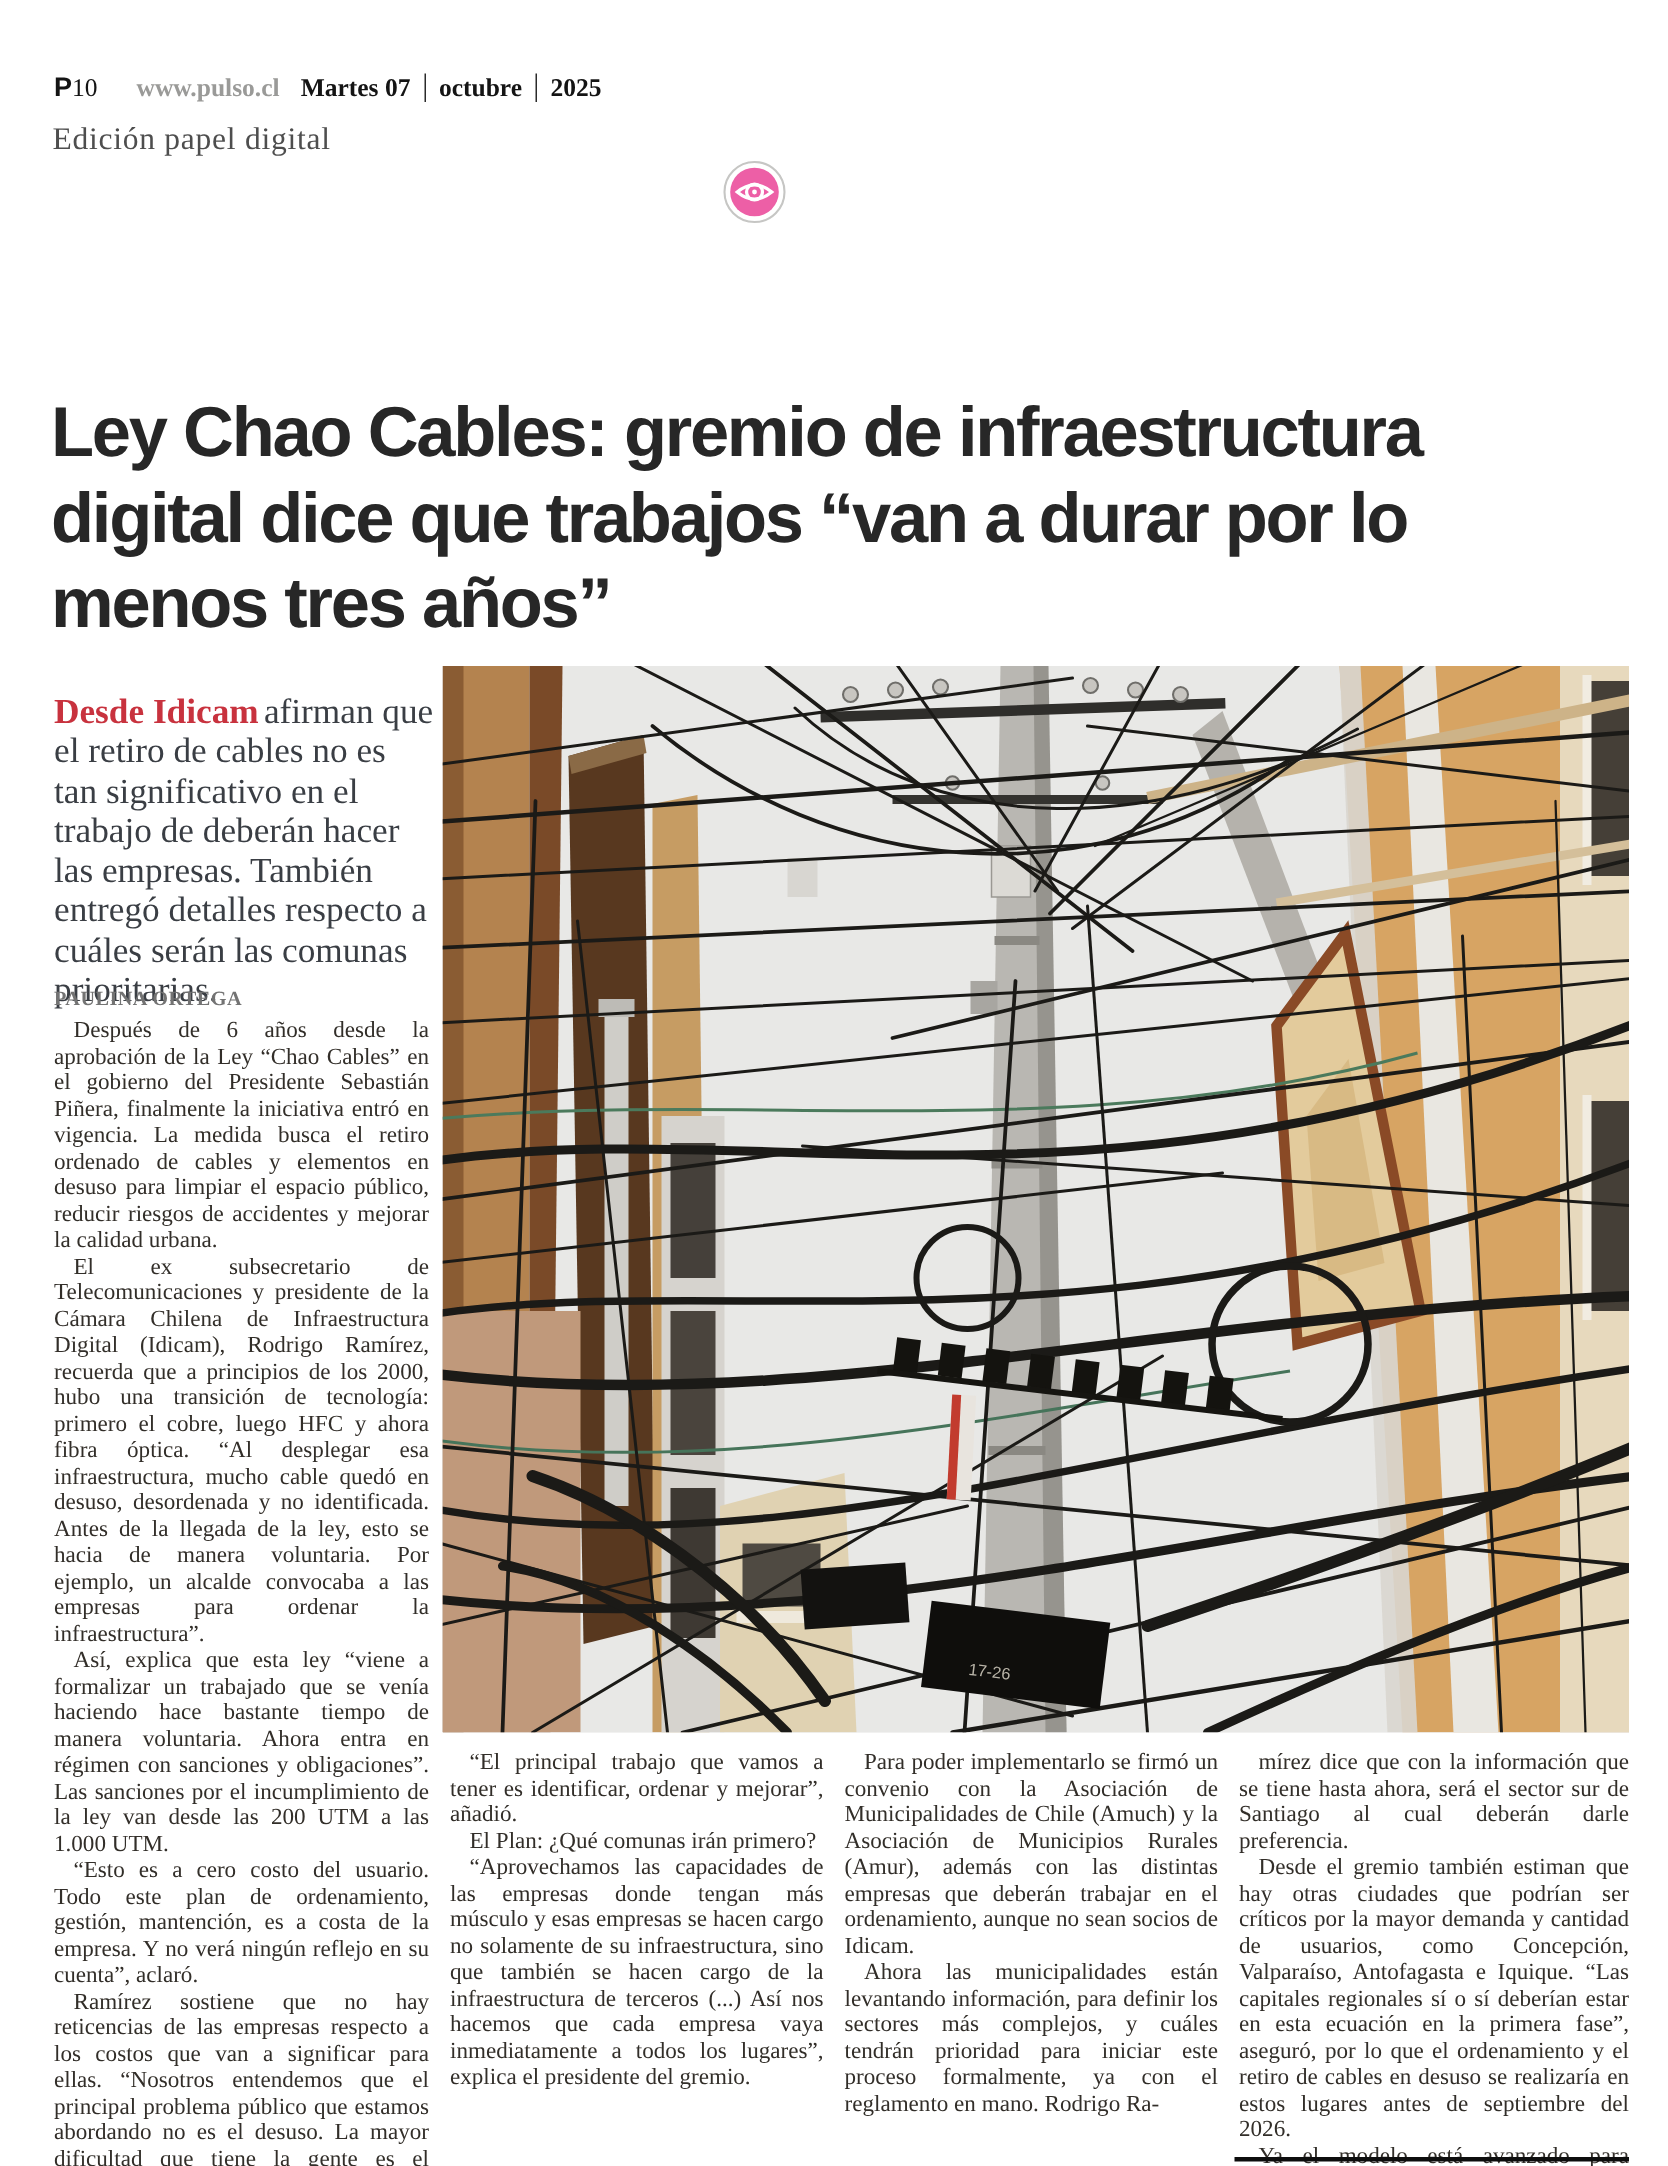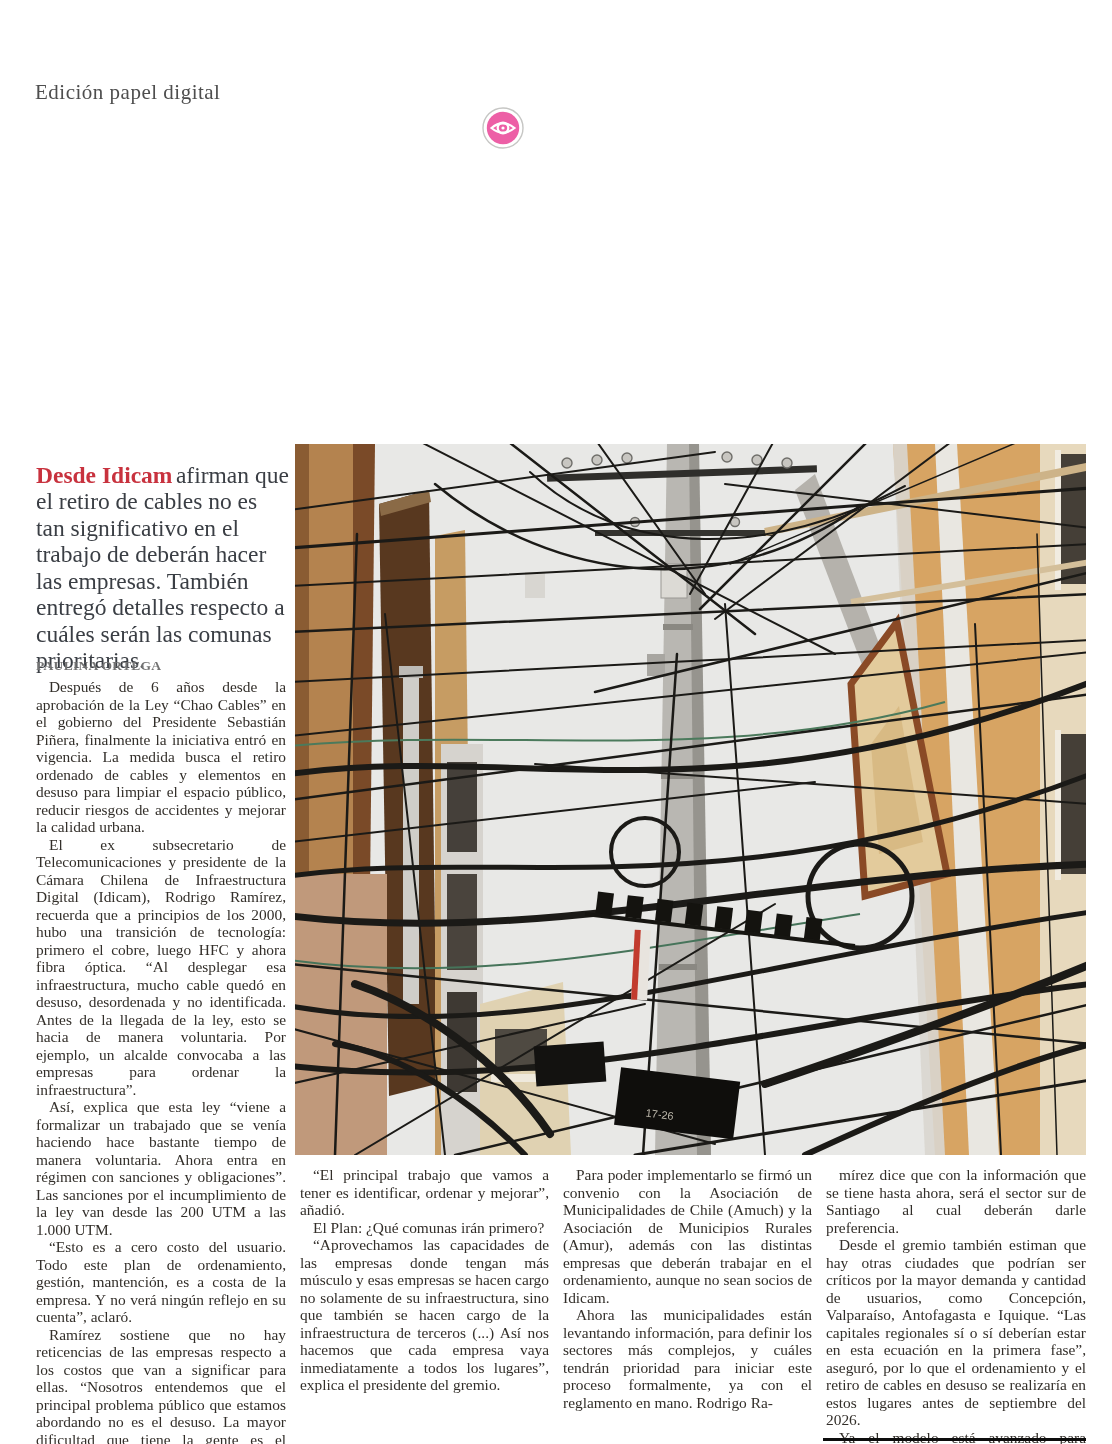--- a/index.html
+++ b/index.html
@@ -43,32 +43,36 @@
 
   
   .photo{position:absolute;left:295px;top:444px;width:791px;height:711px;overflow:hidden;background:#e8e8e6;}
   .photo svg{display:block;width:100%;height:100%;}
 </style>
 </head>
 <body>
 
 <div class="page">
 
+  <div class="kicker">
+    <span class="pnum-p">P</span><span class="pnum-n">10</span><span class="site">www.pulso.cl</span><span class="seg first">Martes 07</span><span class="seg">octubre</span><span class="seg">2025</span>
+  </div>
   <div class="edition">Edición papel digital</div>
 
   <div class="eye-btn">
     <svg viewBox="0 0 42 42">
       <circle cx="21" cy="21" r="20" fill="#ffffff" stroke="#c6c6c4" stroke-width="1.4"></circle>
       <circle cx="21" cy="21" r="16.2" fill="#ed5fa6"></circle>
       <path d="M9.5,21 Q21,11.5 32.5,21 Q21,30.5 9.5,21 Z" fill="none" stroke="#ffffff" stroke-width="2.2"></path>
       <circle cx="21" cy="21" r="5.3" fill="none" stroke="#ffffff" stroke-width="2.2"></circle>
       <circle cx="21" cy="21" r="1.6" fill="#ffffff"></circle>
     </svg>
   </div>
 
+  <h1 class="headline">Ley Chao Cables: gremio de infraestructura digital dice que trabajos “van a durar por lo menos tres años”</h1>
 
   <p class="lead"><strong style="color:#c8323e;">Desde Idicam</strong><span class="rest">afirman que el retiro de cables no es tan significativo en el trabajo de deberán hacer las empresas. También entregó detalles respecto a cuáles serán las comunas prioritarias.</span></p>
 
   <div class="byline">PAULINA ORTEGA</div>
 
   <div class="col col-1">
     <p>Después de 6 años desde la aprobación de la Ley “Chao Cables” en el gobierno del Presidente Sebastián Piñera, finalmente la iniciativa entró en vigencia. La medida busca el retiro ordenado de cables y elementos en desuso para limpiar el espacio público, reducir riesgos de accidentes y mejorar la calidad urbana.</p>
     <p>El ex subsecretario de Telecomunicaciones y presidente de la Cámara Chilena de Infraestructura Digital (Idicam), Rodrigo Ramírez, recuerda que a principios de los 2000, hubo una transición de tecnología: primero el cobre, luego HFC y ahora fibra óptica. “Al desplegar esa infraestructura, mucho cable quedó en desuso, desordenada y no identificada. Antes de la llegada de la ley, esto se hacia de manera voluntaria. Por ejemplo, un alcalde convocaba a las empresas para ordenar la infraestructura”.</p>
     <p>Así, explica que esta ley “viene a formalizar un trabajado que se venía haciendo hace bastante tiempo de manera voluntaria. Ahora entra en régimen con sanciones y obligaciones”. Las sanciones por el incumplimiento de la ley van desde las 200 UTM a las 1.000 UTM.</p>
     <p>“Esto es a cero costo del usuario. Todo este plan de ordenamiento, gestión, mantención, es a costa de la empresa. Y no verá ningún reflejo en su cuenta”, aclaró.</p>

